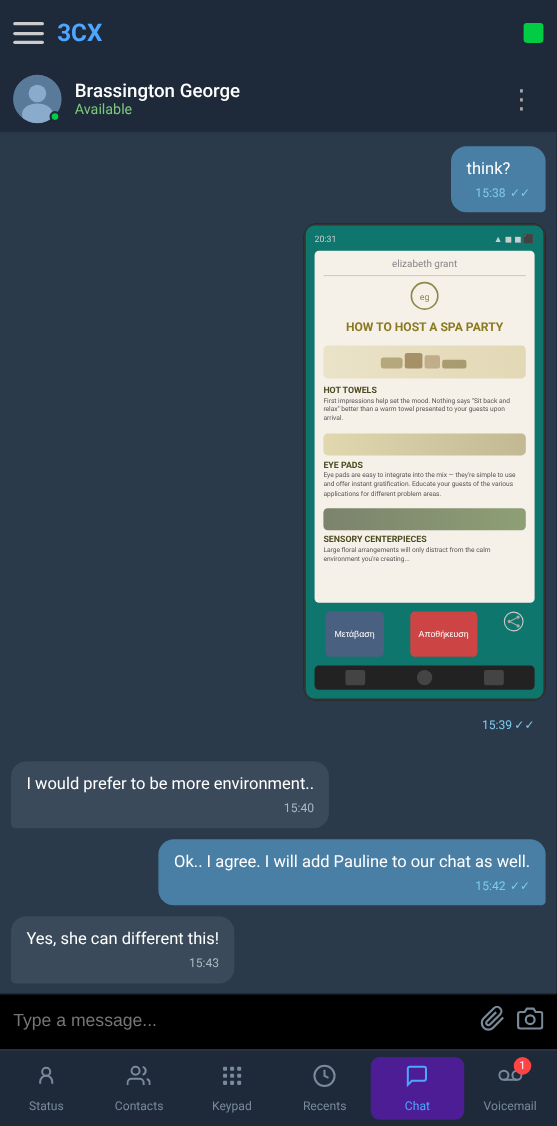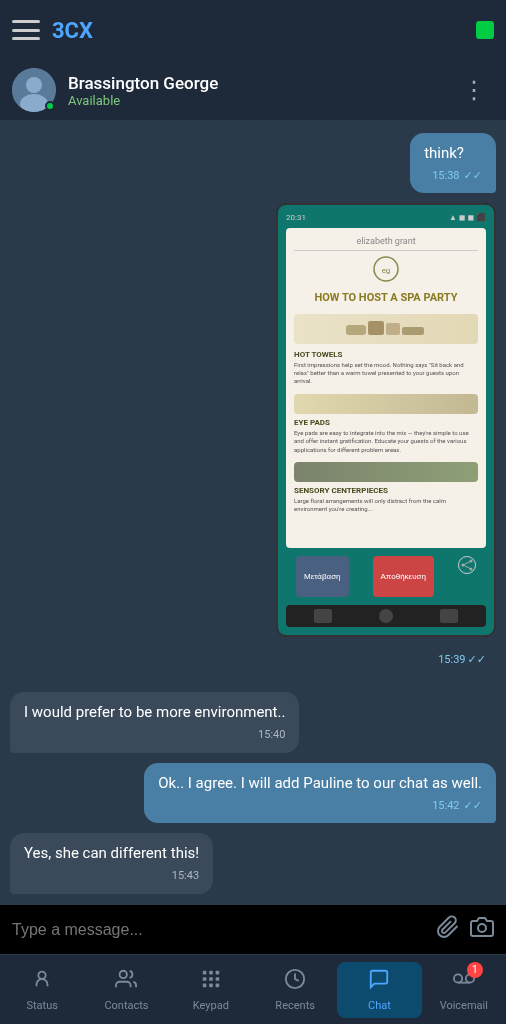--- a/index.html
+++ b/index.html
@@ -336,21 +336,21 @@
     .nav-item {
       display: flex;
       flex-direction: column;
       align-items: center;
       gap: 4px;
       cursor: pointer;
       padding: 6px 10px;
       flex: 1;
     }
     .nav-item.active {
-      background: #0c4a6e;
+      background: #4c1d95;
       border-radius: 8px;
       text-align: center;
     }
     .nav-icon {
       font-size: 22px;
       color: #7a8a9a;
     }
     .nav-item.active .nav-icon {
       color: #4da6ff;
     }

